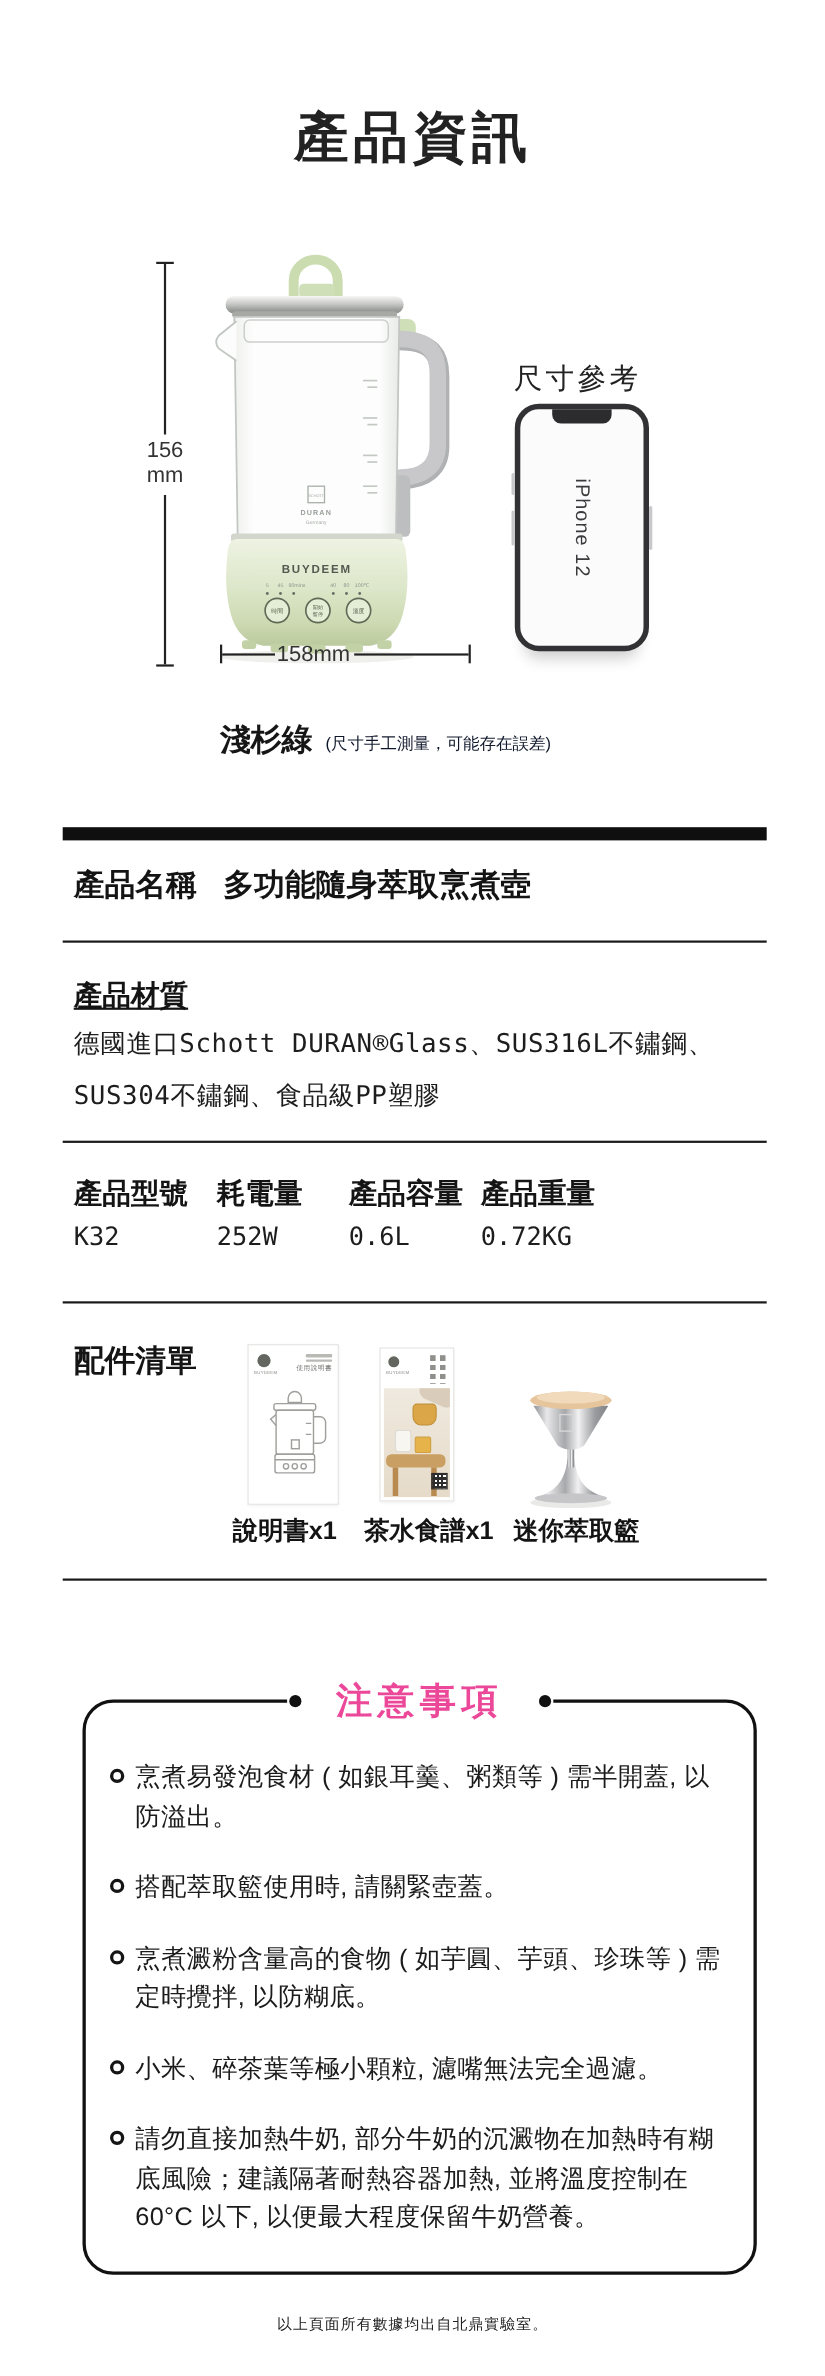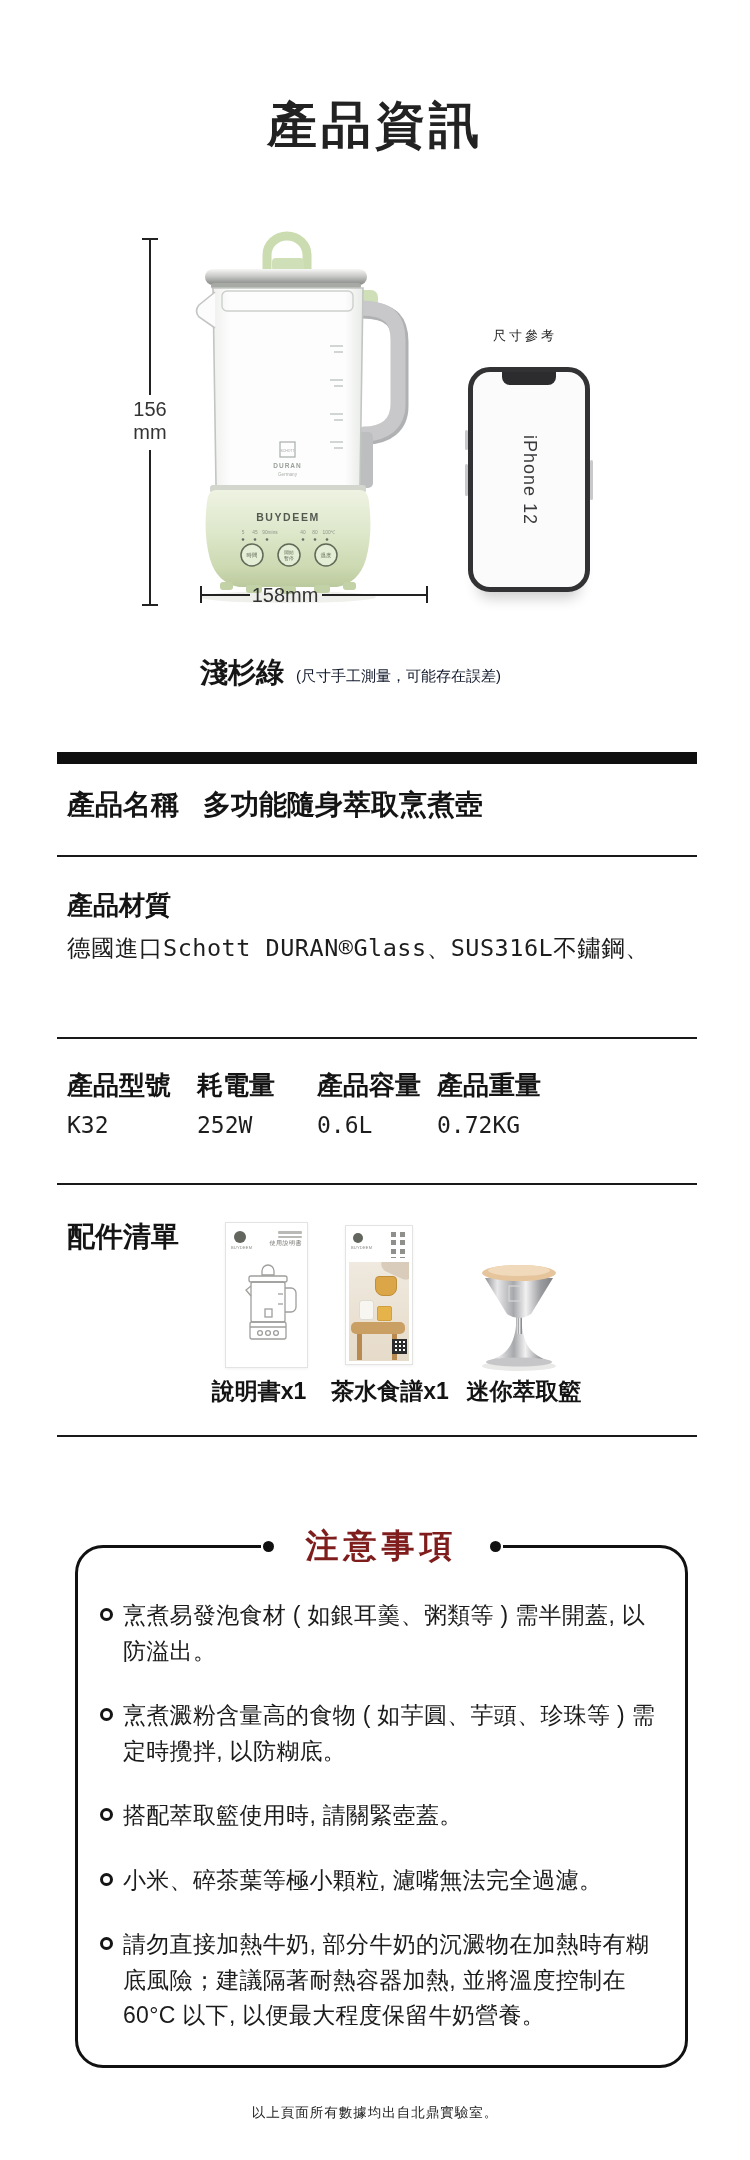--- a/index.html
+++ b/index.html
@@ -15,41 +15,41 @@
   
   .vline{width:2px;background:#222;left:149px;}
   .vcap{width:16px;height:2px;background:#222;left:142px;}
   .dim-h-label{left:118px;top:398px;width:64px;text-align:center;font-size:20px;line-height:23px;color:#333;}
   .dim-w{left:200px;top:584px;width:230px;height:28px;}
   .dim-w .tick{position:absolute;top:2px;width:2px;height:17px;background:#222;}
   .dim-w .seg{position:absolute;top:10px;height:2px;background:#222;}
   .dim-w .lab{position:absolute;left:50px;top:0;width:70px;text-align:center;font-size:20px;color:#333;}
 
   
-  .size-ref{left:455px;top:327px;width:140px;text-align:center;font-size:13px;letter-spacing:3px;color:#222;}
+  .size-ref{left:455px;top:327px;width:140px;text-align:center;font-size:26px;letter-spacing:3px;color:#222;}
   .phone{left:468px;top:367px;width:122px;height:225px;border:5px solid #323234;border-radius:22px;
          background:#fbfbfc;box-sizing:border-box;box-shadow:0 16px 14px -10px rgba(0,0,0,0.20);}
   .phone .notch{position:absolute;top:0;left:50%;transform:translateX(-50%);width:54px;height:13px;
                 background:#2c2c2e;border-radius:0 0 8px 8px;}
   .phone .screen-label{position:absolute;top:50%;left:50%;transform:translate(-50%,-50%) rotate(90deg);
                 white-space:nowrap;font-size:18px;letter-spacing:1px;color:#3a3a3c;}
   .phone .sbtn{position:absolute;background:#c9c9cc;width:3px;border-radius:2px;}
 
   
   .color-name{left:200px;top:654px;font-size:28px;font-weight:700;color:#161616;text-align:right;}
   .color-note{left:296px;top:667px;font-size:15px;color:#0f172a;}
 
   
   .bar{left:57px;width:640px;height:12px;background:#0f0f0f;}
   .rule{left:57px;width:640px;height:2px;background:#191919;}
 
   
   .sec-label{font-size:28px;font-weight:700;color:#141414;}
   .name-value{left:203px;top:786px;font-size:28px;font-weight:700;color:#141414;}
-  .mat-label{left:67px;top:888px;font-size:26px;font-weight:700;color:#141414;}
+  .mat-label{left:67px;top:888px;font-size:26px;font-weight:700;color:#141414;text-decoration:underline;}
   .mat-line{left:67px;width:610px;font-size:23.5px;color:#1d1d1d;letter-spacing:0.5px;}
   .spec-h{font-size:26px;font-weight:700;color:#141414;top:1068px;}
   .spec-v{font-size:23px;color:#1d1d1d;top:1112px;}
 
   
   .acc-label{left:67px;top:1218px;font-size:28px;font-weight:700;color:#141414;}
   .card{background:#fff;border:1px solid #e3e3e1;box-sizing:border-box;box-shadow:0 1px 3px rgba(0,0,0,0.06);}
   .card-manual{left:225px;top:1222px;width:83px;height:146px;}
   .card-recipe{left:345px;top:1225px;width:68px;height:140px;}
   .logo-dot{position:absolute;border-radius:50%;background:#62665e;}
@@ -63,21 +63,21 @@
       background-image:repeating-linear-gradient(0deg,#2c2c2c 0 2px,transparent 2px 4px),
                        repeating-linear-gradient(90deg,#2c2c2c 0 2px,#fff 2px 4px);}
   .acc-name{top:1376px;text-align:center;font-size:23px;font-weight:700;color:#141414;}
 
   
   .notice-box{left:75px;top:1545px;width:613px;height:523px;border:3px solid #111;border-radius:28px;
               box-sizing:border-box;}
   .notice-head{position:absolute;top:-24px;left:50%;transform:translateX(-50%);display:flex;
                align-items:center;gap:32px;background:#fff;padding:0 2px;}
   .notice-dot{width:11px;height:11px;border-radius:50%;background:#111;flex:0 0 auto;}
-  .notice-title{font-size:33px;font-weight:800;letter-spacing:5px;color:#7f1d1d;white-space:nowrap;}
+  .notice-title{font-size:33px;font-weight:800;letter-spacing:5px;color:#ec4899;white-space:nowrap;}
   .notice-list{position:absolute;left:22px;right:28px;top:50px;}
   .n-item{display:flex;margin-bottom:29px;}
   .n-marker{flex:0 0 13px;width:13px;height:13px;border:3.5px solid #151515;border-radius:50%;
             box-sizing:border-box;margin:10px 10px 0 0;}
   .n-text{font-size:23px;line-height:35.5px;color:#1b1b1b;width:545px;letter-spacing:0.3px;}
 
   .footer{top:2104px;left:0;width:750px;text-align:center;font-size:13.5px;color:#222;letter-spacing:1px;}
 </style>
 </head>
 <body>
@@ -215,20 +215,21 @@
 
   <div class="abs bar" style="top:752px;"></div>
 
   <div class="abs sec-label" style="left:67px;top:786px;">產品名稱</div>
   <div class="abs name-value">多功能隨身萃取烹煮壺</div>
 
   <div class="abs rule" style="top:855px;"></div>
 
   <div class="abs mat-label">產品材質</div>
   <div class="abs mat-line mono" style="top:932px;">德國進口Schott DURAN®Glass、SUS316L不鏽鋼、</div>
+  <div class="abs mat-line mono" style="top:980px;">SUS304不鏽鋼、食品級PP塑膠</div>
 
   <div class="abs rule" style="top:1037px;"></div>
 
   <div class="abs spec-h" style="left:67px;">產品型號</div>
   <div class="abs spec-h" style="left:197px;">耗電量</div>
   <div class="abs spec-h" style="left:317px;">產品容量</div>
   <div class="abs spec-h" style="left:437px;">產品重量</div>
   <div class="abs spec-v mono" style="left:67px;">K32</div>
   <div class="abs spec-v mono" style="left:197px;">252W</div>
   <div class="abs spec-v mono" style="left:317px;">0.6L</div>
@@ -314,28 +315,28 @@
       <div class="notice-title">注意事項</div>
       <div class="notice-dot"></div>
     </div>
     <div class="notice-list">
       <div class="n-item">
         <div class="n-marker"></div>
         <div class="n-text">烹煮易發泡食材 ( 如銀耳羹、粥類等 ) 需半開蓋, 以防溢出。</div>
       </div>
       <div class="n-item">
         <div class="n-marker"></div>
+        <div class="n-text">搭配萃取籃使用時, 請關緊壺蓋。</div>
+      </div>
+      <div class="n-item">
+        <div class="n-marker"></div>
         <div class="n-text">烹煮澱粉含量高的食物 ( 如芋圓、芋頭、珍珠等 ) 需定時攪拌, 以防糊底。</div>
       </div>
       <div class="n-item">
         <div class="n-marker"></div>
-        <div class="n-text">搭配萃取籃使用時, 請關緊壺蓋。</div>
-      </div>
-      <div class="n-item">
-        <div class="n-marker"></div>
         <div class="n-text">小米、碎茶葉等極小顆粒, 濾嘴無法完全過濾。</div>
       </div>
       <div class="n-item">
         <div class="n-marker"></div>
         <div class="n-text">請勿直接加熱牛奶, 部分牛奶的沉澱物在加熱時有糊底風險；建議隔著耐熱容器加熱, 並將溫度控制在 60°C 以下, 以便最大程度保留牛奶營養。</div>
       </div>
     </div>
   </div>
 
   <div class="abs footer">以上頁面所有數據均出自北鼎實驗室。</div>

